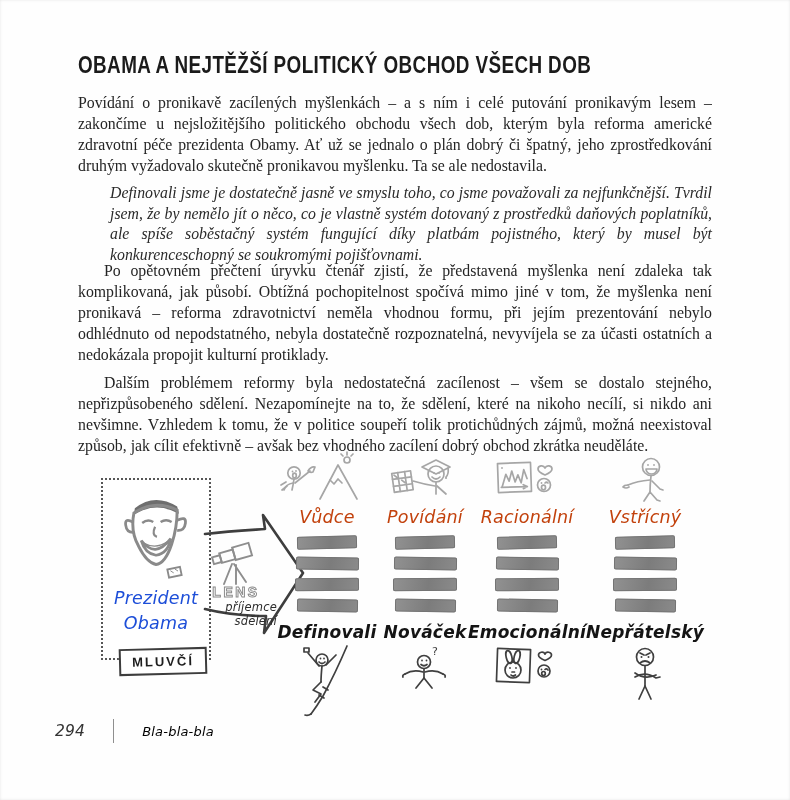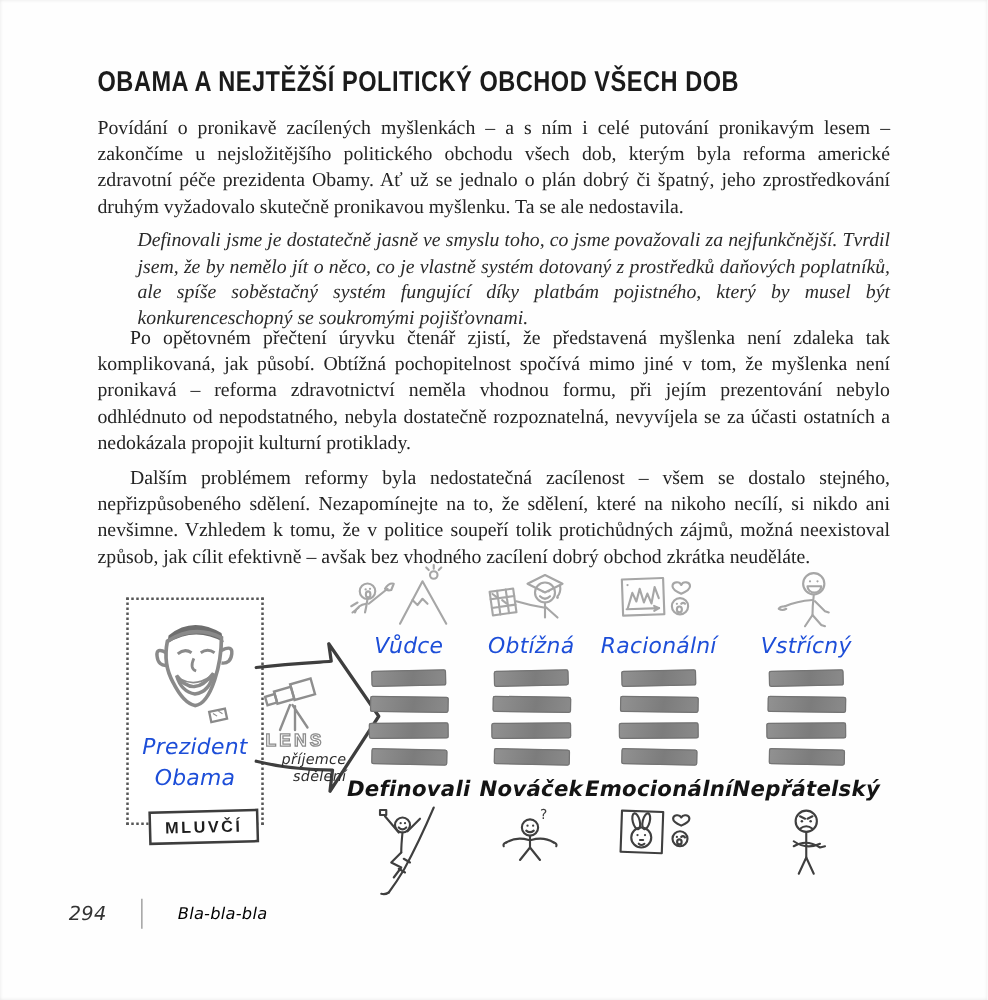--- a/index.html
+++ b/index.html
@@ -36,21 +36,21 @@
 
   .lens-arrow{position:absolute;left:110px;top:64px;width:102px;height:124px;}
   .arrow-svg{position:absolute;inset:0;}
   .lens-caption{position:absolute;left:-4px;top:88px;width:76px;text-align:right;
     font-size:11.5px;line-height:1.25;color:#2d2d2d;display:flex;flex-direction:column;}
 
   .col{position:absolute;top:0;width:110px;height:100%;
     display:flex;flex-direction:column;align-items:center;}
   .col-1{left:177px;} .col-2{left:275px;} .col-3{left:377px;} .col-4{left:495px;}
   .icon-top{height:50px;margin-top:6px;display:flex;align-items:flex-end;justify-content:center;}
-  .label-top{margin-top:3px;font-size:17.5px;color:#1d4ed8;}
+  .label-top{margin-top:3px;font-size:17.5px;color:#c2410c;}
   .bars{margin-top:9px;display:flex;flex-direction:column;gap:8px;align-items:center;}
   .bar{width:62px;height:13px;border-radius:2px;
     background:linear-gradient(100deg,#929292 0%,#7c7c7c 55%,#8b8b8b 100%);
     box-shadow:inset 0 0 0 1px #747474;}
   .bar:nth-child(1){transform:rotate(-1.3deg);width:60px;}
   .bar:nth-child(2){transform:rotate(.9deg);width:63px;}
   .bar:nth-child(3){transform:rotate(-.5deg);width:64px;}
   .bar:nth-child(4){transform:rotate(1.1deg);width:61px;}
   .label-bottom{margin-top:10px;font-size:17px;font-weight:700;color:#141414;}
   .icon-bottom{margin-top:2px;display:flex;justify-content:center;}
@@ -186,21 +186,21 @@
             <path d="M59,14 q1,6 -2,9"></path>
             <path d="M47,28 v12"></path>
             <path d="M46,32 Q34,30 24,27"></path>
             <path d="M48,32 l9,8"></path>
           </g>
           <circle class="dot" cx="45" cy="19" r="0.9"></circle>
             <circle class="dot" cx="50" cy="19" r="0.9"></circle>
           <circle class="dot" cx="57" cy="24" r="1.1"></circle>
         </svg>
       </div>
-      <div class="label-top hand">Obtížná</div>
+      <div class="label-top hand">Povídání</div>
       <div class="bars">
         <div class="bar"></div>
         <div class="bar"></div>
         <div class="bar"></div>
         <div class="bar"></div>
       </div>
       <div class="label-bottom hand">Nováček</div>
       <div class="icon-bottom">
         <svg width="54" height="48" viewBox="0 0 54 48">
           <text x="34" y="11" font-family="DejaVu Sans, sans-serif" font-size="11" fill="#3f3f3f">?</text>

